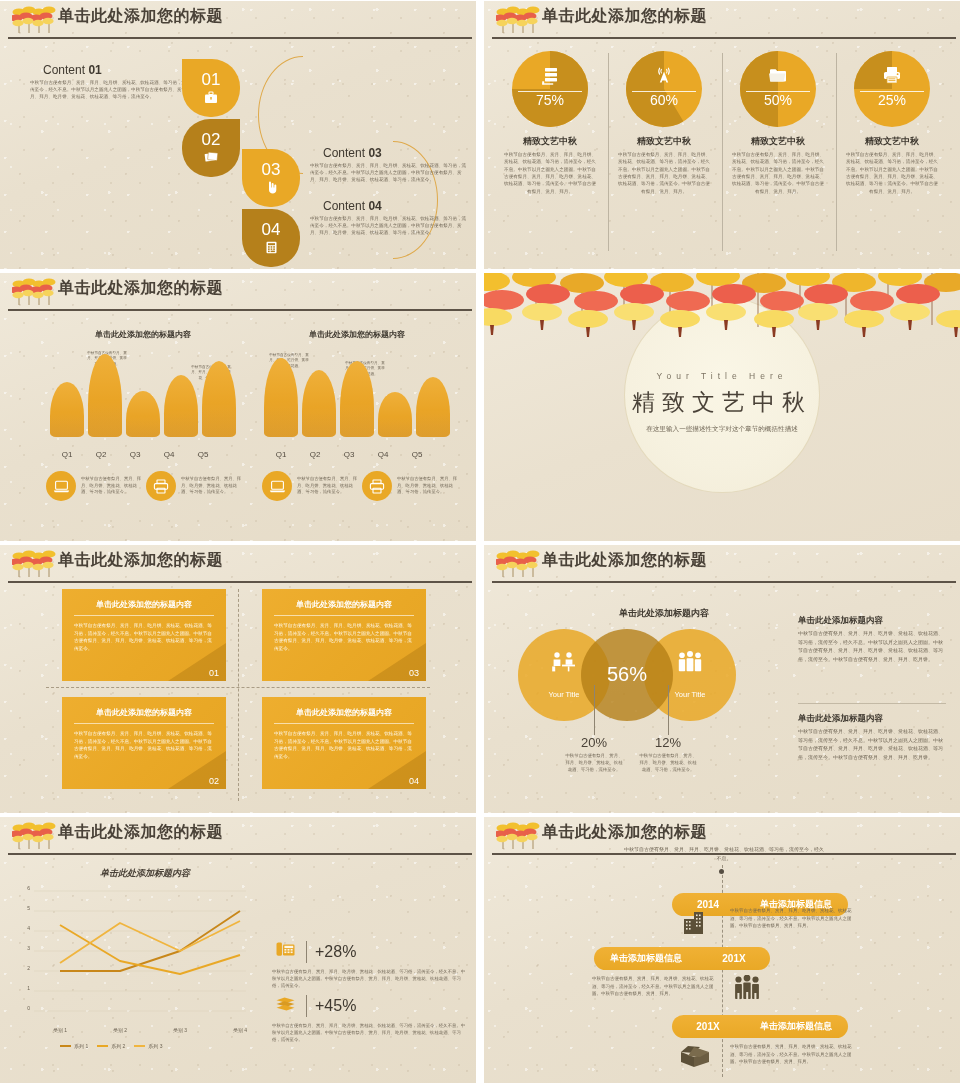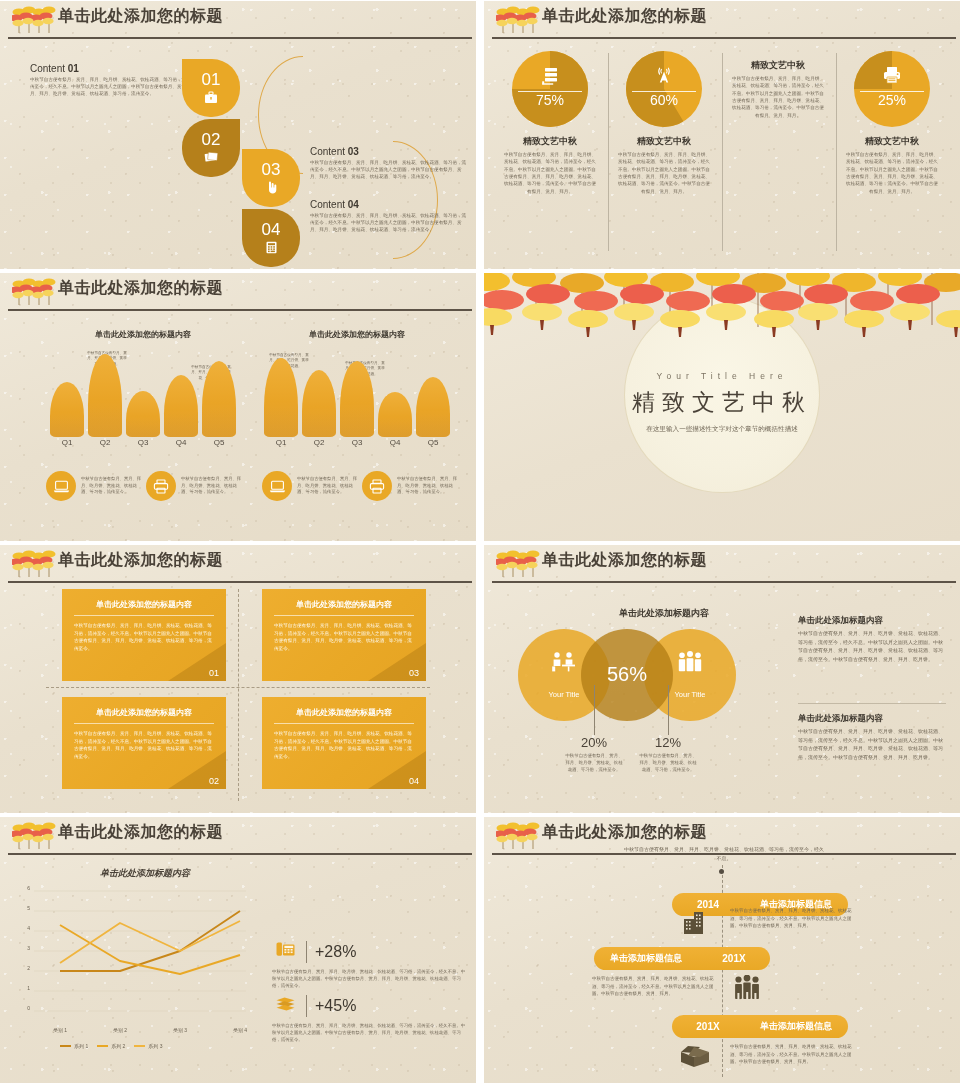--- a/index.html
+++ b/index.html
@@ -44,21 +44,21 @@
     letter-spacing: .5px; white-space: nowrap;
   }
   .lanterns { position: absolute; left: 12px; top: 2px; width: 46px; height: 34px; }
 
   
   .body-cn { font-size: 4.6px; line-height: 1.55; color: #6c6252; }
   .blur { filter: blur(.18px); }
 
   
   .s1-block { position: absolute; width: 160px; }
-  .s1-h { font-size: 10px; color: #3f3930; margin-bottom: 2px; font-weight: 400;}
+  .s1-h { font-size: 12px; color: #3f3930; margin-bottom: 2px; font-weight: 400; margin-left: 13px;}
   .s1-h b { font-weight: 700; }
   .petal {
     position: absolute; width: 58px; height: 58px;
     display: flex; flex-direction: column; align-items: center; justify-content: center;
     color: #fff;
   }
   .petal .num { font-size: 17px; line-height: 1; font-weight: 400; }
   .petal .ic { margin-top: 3px; font-size: 13px; line-height: 1; }
   .p-light { background: #e9a826; }
   .p-dark  { background: #b5801b; }
@@ -85,22 +85,22 @@
   .chart3 { position: absolute; top: 56px; width: 206px; height: 130px; }
   .c3-title { position: absolute; top: 0; left: 0; right: 0; text-align: center;
               font-size: 8px; font-weight: 700; color: #3f3930; }
   .mts { position: absolute; left: 10px; right: 10px; bottom: 22px; height: 86px;
          display: flex; align-items: flex-end; justify-content: space-between; }
   .mt { width: 34px; background: linear-gradient(180deg,#efb03a 0%, #e9a426 55%, #e2a030 100%);
         border-radius: 50% 50% 6px 6px / 62% 62% 4px 4px; position: relative; }
   .mt::after { content:""; position:absolute; left:0; right:0; bottom:0; height:38%;
         background: linear-gradient(180deg, rgba(210,150,40,0) 0%, rgba(205,146,36,.22) 100%);
         border-radius: 0 0 6px 6px; }
-  .axis3 { position: absolute; left: 10px; right: 10px; bottom: 12px;
-           display: flex; justify-content: space-between; }
+  .axis3 { position: absolute; left: 10px; right: 10px; bottom: 0;
+           display: flex; justify-content: flex-start; }
   .axis3 span { width: 34px; text-align: center; font-size: 8px; color: #554d42; }
   .call { position: absolute; font-size: 3.6px; line-height: 1.5; color: #6c6252; width: 42px; text-align: center;}
   .callstem { position: absolute; width: 1px; background: #6b6154; }
   .s3-item { position: absolute; display: flex; align-items: center; gap: 5px; width: 98px; }
   .s3-circ { width: 30px; height: 30px; border-radius: 50%; background: #e9a826;
              display: flex; align-items: center; justify-content: center; color: #fff; font-size: 15px; flex: 0 0 30px; }
   .s3-tx { font-size: 4.3px; line-height: 1.55; color: #6c6252; }
 
   
   .s4 { background: linear-gradient(160deg,#f0e9da 0%, #eae1cf 50%, #e7ddca 100%); }
@@ -338,20 +338,31 @@
             </svg>
         </div>
         <div class="hline"></div>
         <div class="pct">60%</div>
       </div>
       <div class="s2-t">精致文艺中秋</div>
       <div class="s2-p blur">中秋节自古便有祭月、赏月、拜月、吃月饼、赏桂花、饮桂花酒、等习俗，流传至今，经久不息。中秋节以月之圆兆人之团圆。中秋节自古便有祭月、赏月、拜月、吃月饼、赏桂花、饮桂花酒、等习俗，流传至今。中秋节自古便有祭月、赏月、拜月。</div>
     </div>
 
     <div class="s2-col" style="left:238px;">
+      <div class="pie">
+        <div class="wedge" style="clip-path: polygon(50% 0, 0 0, 0 100%, 50% 100%);"></div>
+        <div class="picon">
+          <svg width="20" height="17" viewBox="0 0 20 17">
+              <path d="M2 4.2a1 1 0 011-1h4.6l1.6 1.9H17a1 1 0 011 1v8.4a1 1 0 01-1 1H3a1 1 0 01-1-1z" fill="#fff"></path>
+              <path d="M1 7.6h16.4l-1.8 7.9H2.2z" fill="#f5f1e6"></path>
+            </svg>
+        </div>
+        <div class="hline"></div>
+        <div class="pct">50%</div>
+      </div>
       <div class="s2-t">精致文艺中秋</div>
       <div class="s2-p blur">中秋节自古便有祭月、赏月、拜月、吃月饼、赏桂花、饮桂花酒、等习俗，流传至今，经久不息。中秋节以月之圆兆人之团圆。中秋节自古便有祭月、赏月、拜月、吃月饼、赏桂花、饮桂花酒、等习俗，流传至今。中秋节自古便有祭月、赏月、拜月。</div>
     </div>
 
     <div class="s2-col" style="left:352px;">
       <div class="pie">
         <div class="wedge" style="clip-path: polygon(50% 50%, 50% 0, 0 0, 0 50%);"></div>
         <div class="picon">
           <svg width="20" height="18" viewBox="0 0 20 18">
               <rect x="5" y="1" width="10" height="5" rx=".5" fill="#fff"></rect>

